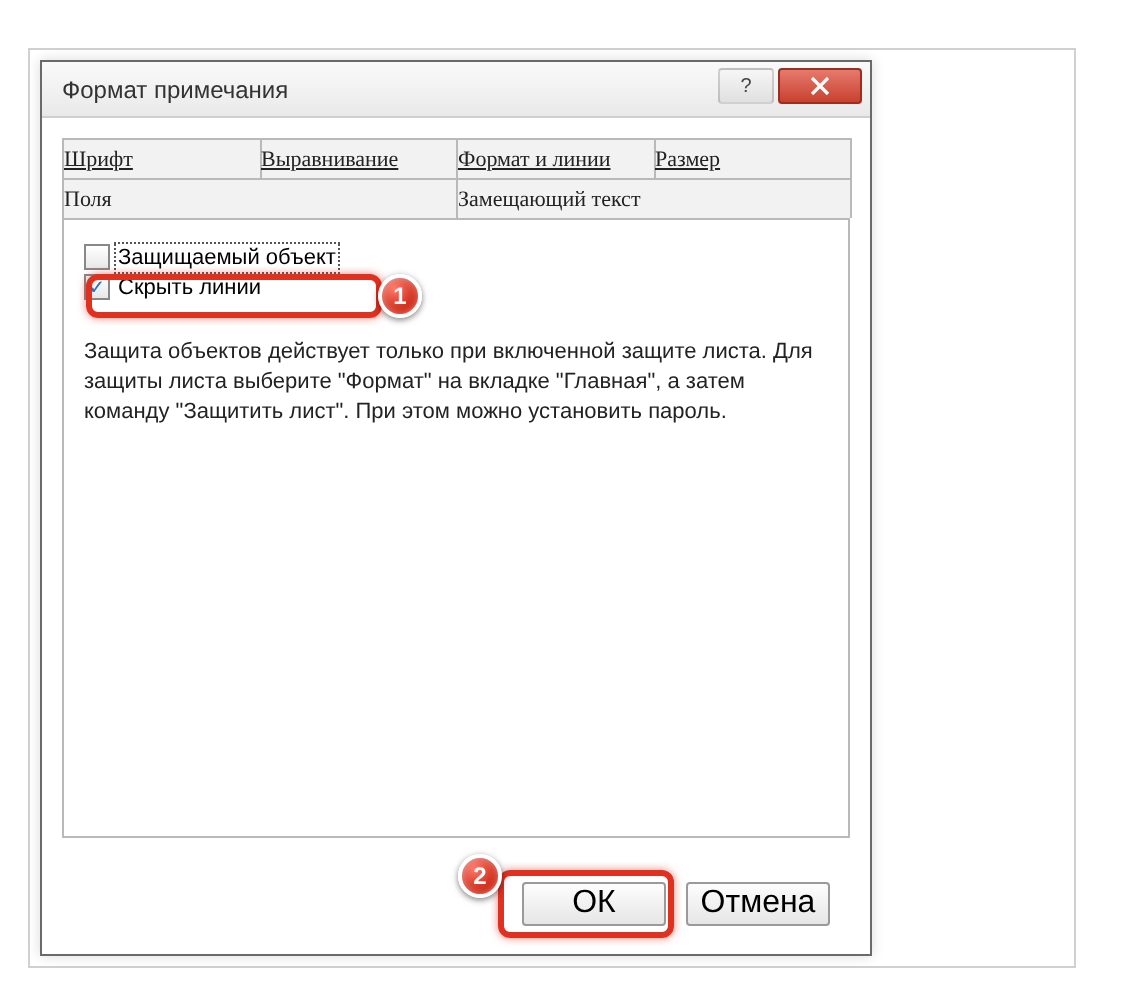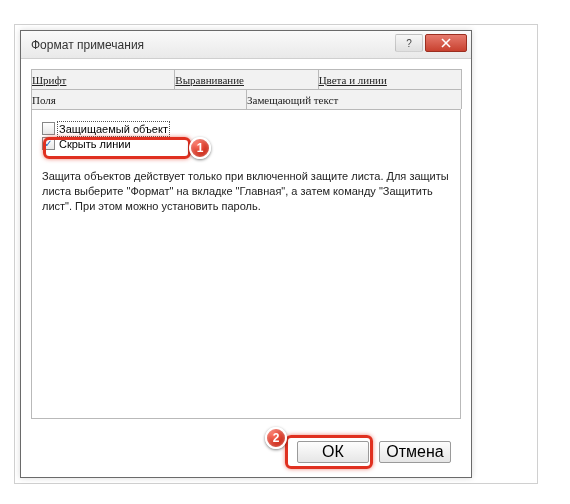--- a/index.html
+++ b/index.html
@@ -20,21 +20,21 @@
     top: 24px;
     width: 524px;
     height: 460px;
     border: 1px solid #d0d0d0;
     background: #fff;
   }
   .dialog {
     position: absolute;
     left: 20px;
     top: 30px;
-    width: 452px;
+    width: 416px;
     height: 448px;
     background: #fff;
     border: 1px solid #6a6a6a;
     box-shadow: 0 0 6px rgba(0,0,0,0.15);
   }
   .titlebar {
     height: 28px;
     background: linear-gradient(#fafafa, #e9e9e9);
     border-bottom: 1px solid #cfcfcf;
     display: flex;
@@ -219,21 +219,24 @@
   <div class="content">
     <div class="tabs">
       <div class="tab-row top">
         <div class="tab">
             <span>Шрифт</span>
           </div>
         <div class="tab">
             <span>Выравнивание</span>
           </div>
         <div class="tab">
-            <span>Цвета и линии</span>
+            <span>Формат и линии</span>
+          </div>
+        <div class="tab">
+            <span>Размер</span>
           </div>
       </div>
       <div class="tab-row bottom">
         <div class="tab">
             <span>Поля</span>
           </div>
         <div class="tab">
             <span>Замещающий текст</span>
           </div>
       </div>

